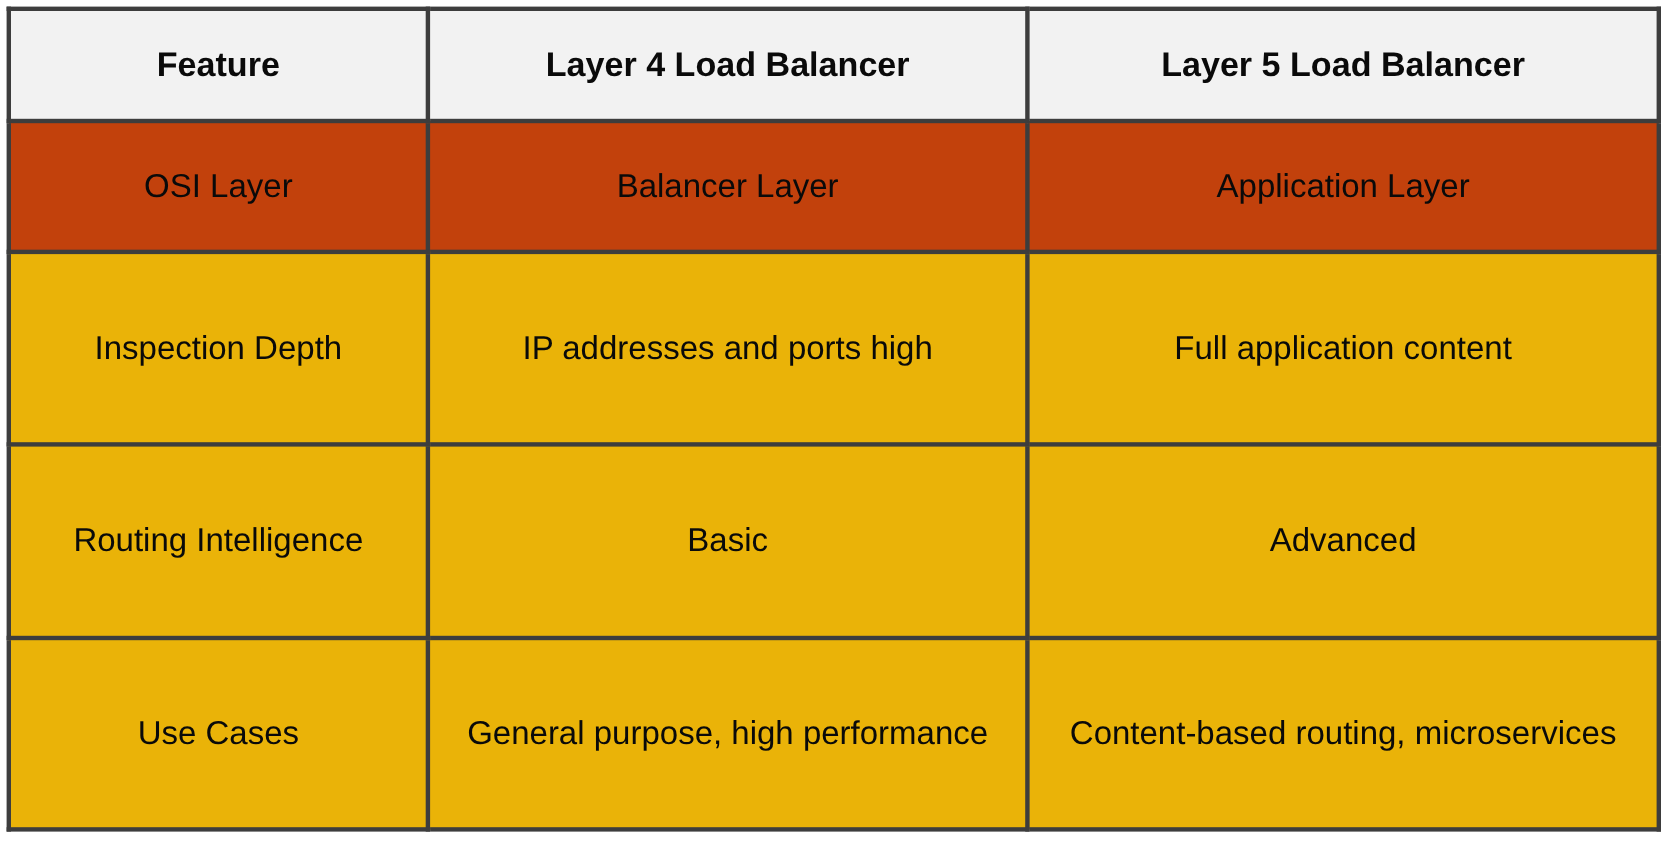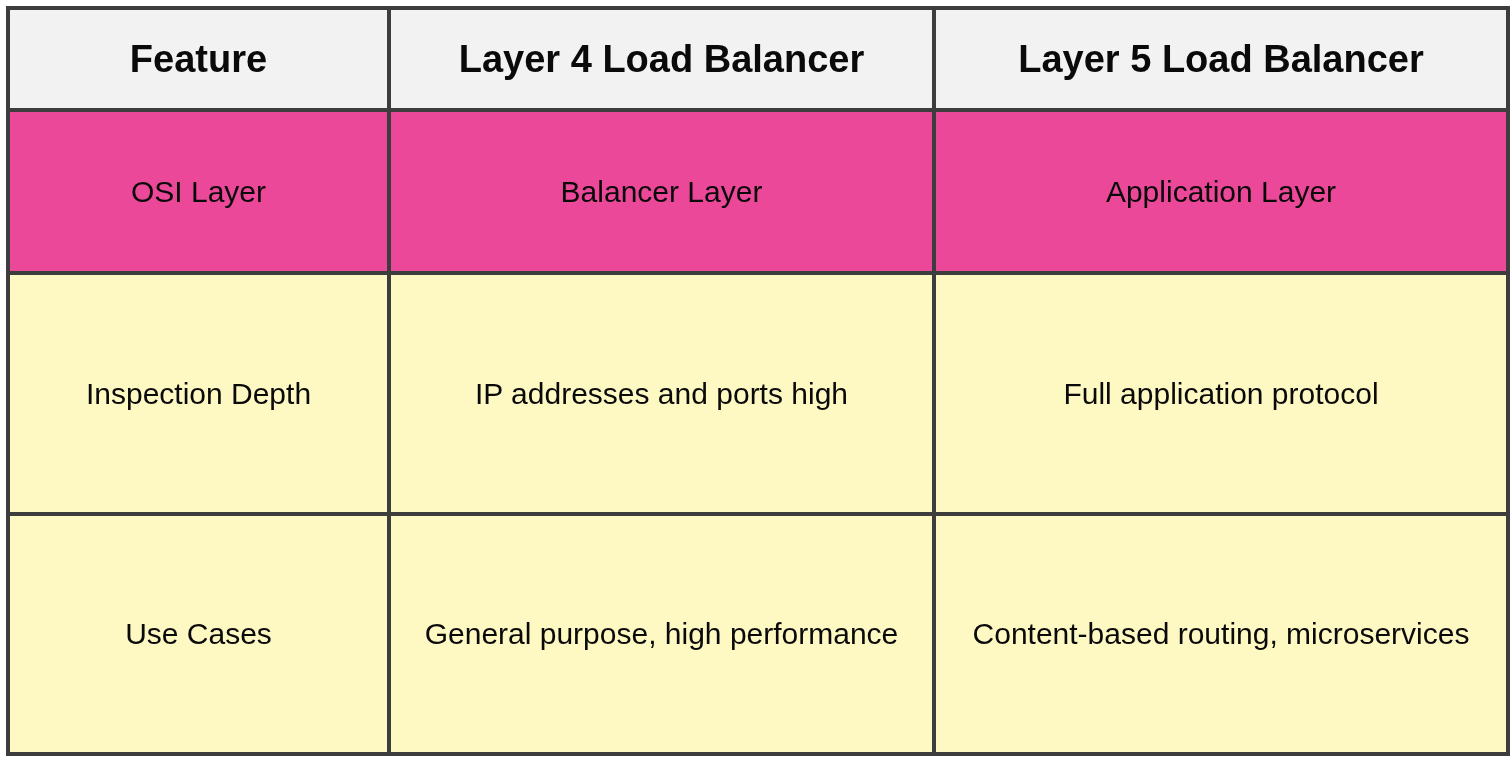--- a/index.html
+++ b/index.html
@@ -42,32 +42,32 @@
     text-align: center;
     vertical-align: middle;
     color: #0a0a0a;
     padding: 4px 10px;
     line-height: 1.18;
   }
 
   table.comparison thead th {
     background: #f2f2f2;
     font-weight: bold;
-    font-size: 38px;
+    font-size: 31px;
     height: 90px;
   }
 
   table.comparison tbody td {
     font-size: 30px;
     font-weight: normal;
   }
 
   
-  table.comparison tbody tr.row-white td { background: #ec4899; }
-  table.comparison tbody tr.row-tint  td { background: #fef9c3; }
+  table.comparison tbody tr.row-white td { background: #c2410c; }
+  table.comparison tbody tr.row-tint  td { background: #eab308; }
 
   table.comparison tbody tr.r1 td { height: 86px; }
   table.comparison tbody tr.r2 td { height: 133px; }
   table.comparison tbody tr.r3 td { height: 86px; }
   table.comparison tbody tr.r4 td { height: 133px; }
   table.comparison tbody tr.r5 td { height: 86px; }
   table.comparison tbody tr.r6 td { height: 132px; }
 
   .cell-text { display: block; }
 </style>
@@ -103,25 +103,36 @@
       </tr>
 
       <tr class="row-tint r2">
         <td>
             <span class="cell-text">Inspection Depth</span>
           </td>
         <td>
             <span class="cell-text">IP addresses and ports high</span>
           </td>
         <td>
-            <span class="cell-text">Full application protocol</span>
+            <span class="cell-text">Full application content</span>
           </td>
       </tr>
 
 
+      <tr class="row-tint r4">
+        <td>
+            <span class="cell-text">Routing Intelligence</span>
+          </td>
+        <td>
+            <span class="cell-text">Basic</span>
+          </td>
+        <td>
+            <span class="cell-text">Advanced</span>
+          </td>
+      </tr>
 
 
       <tr class="row-tint r6">
         <td>
             <span class="cell-text">Use Cases</span>
           </td>
         <td>
             <span class="cell-text">General purpose, high performance</span>
           </td>
         <td>

